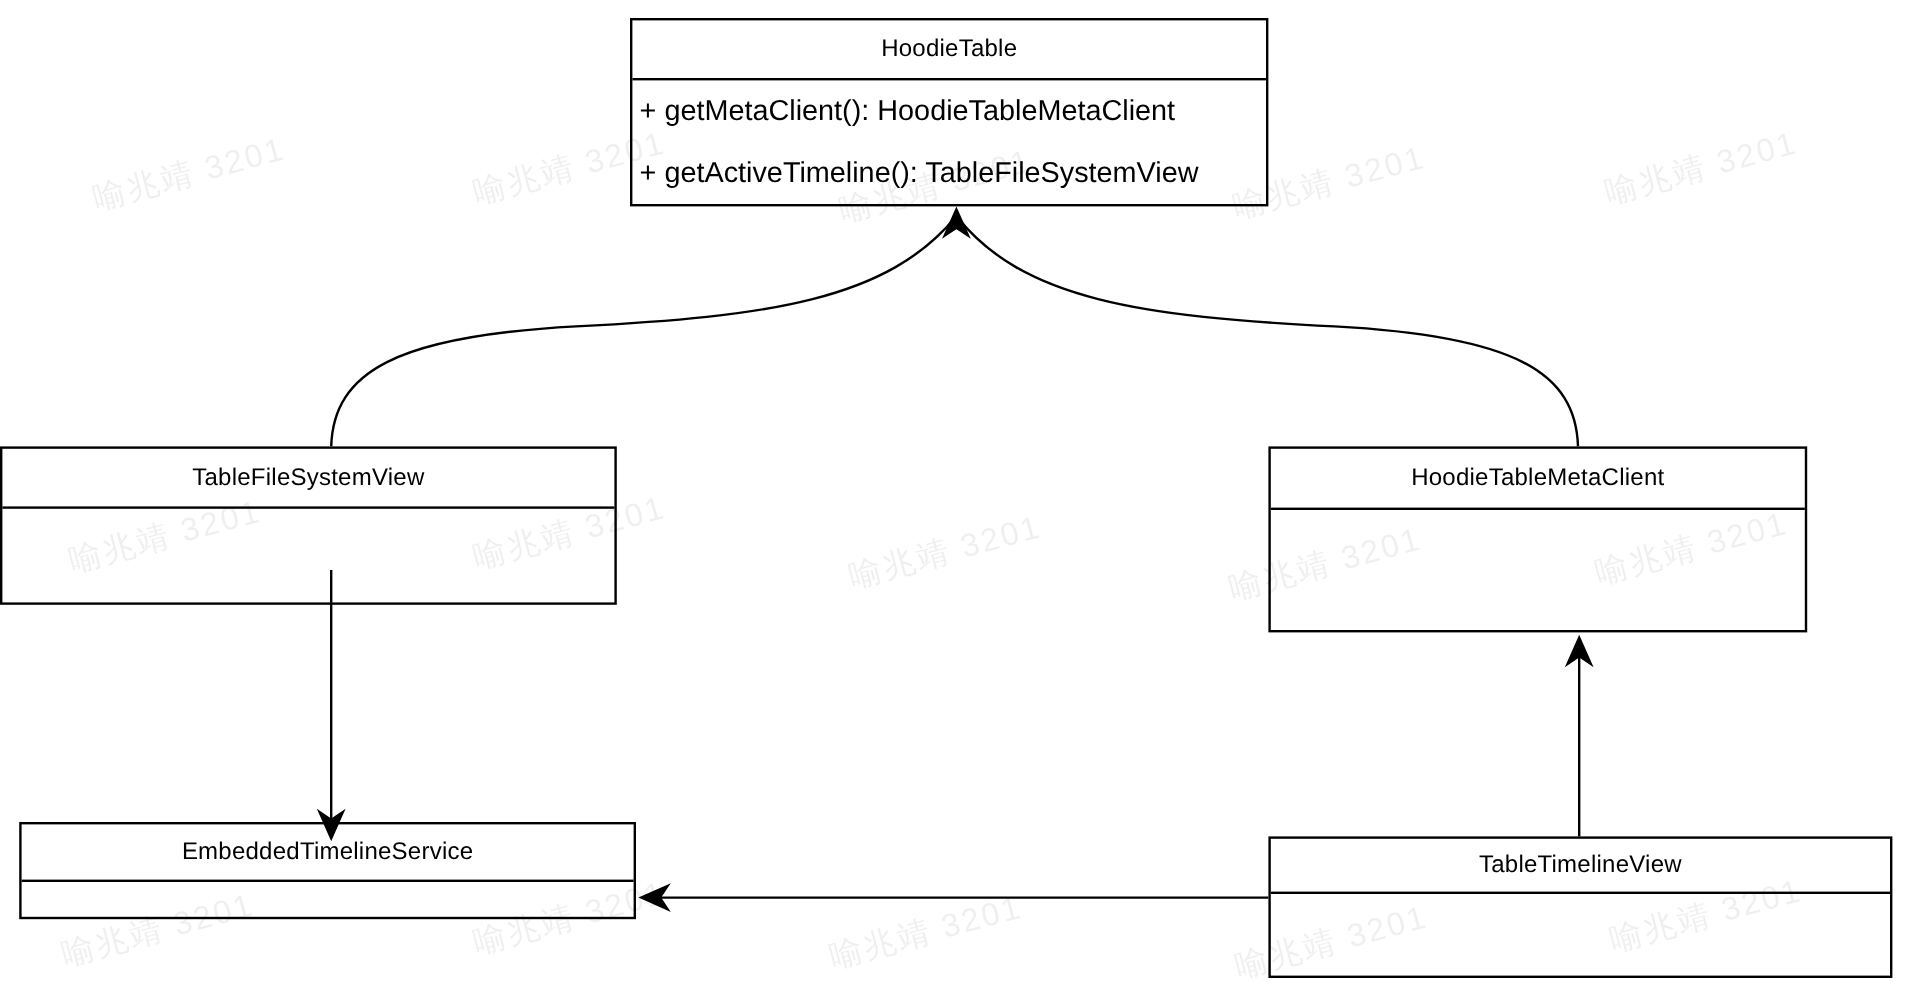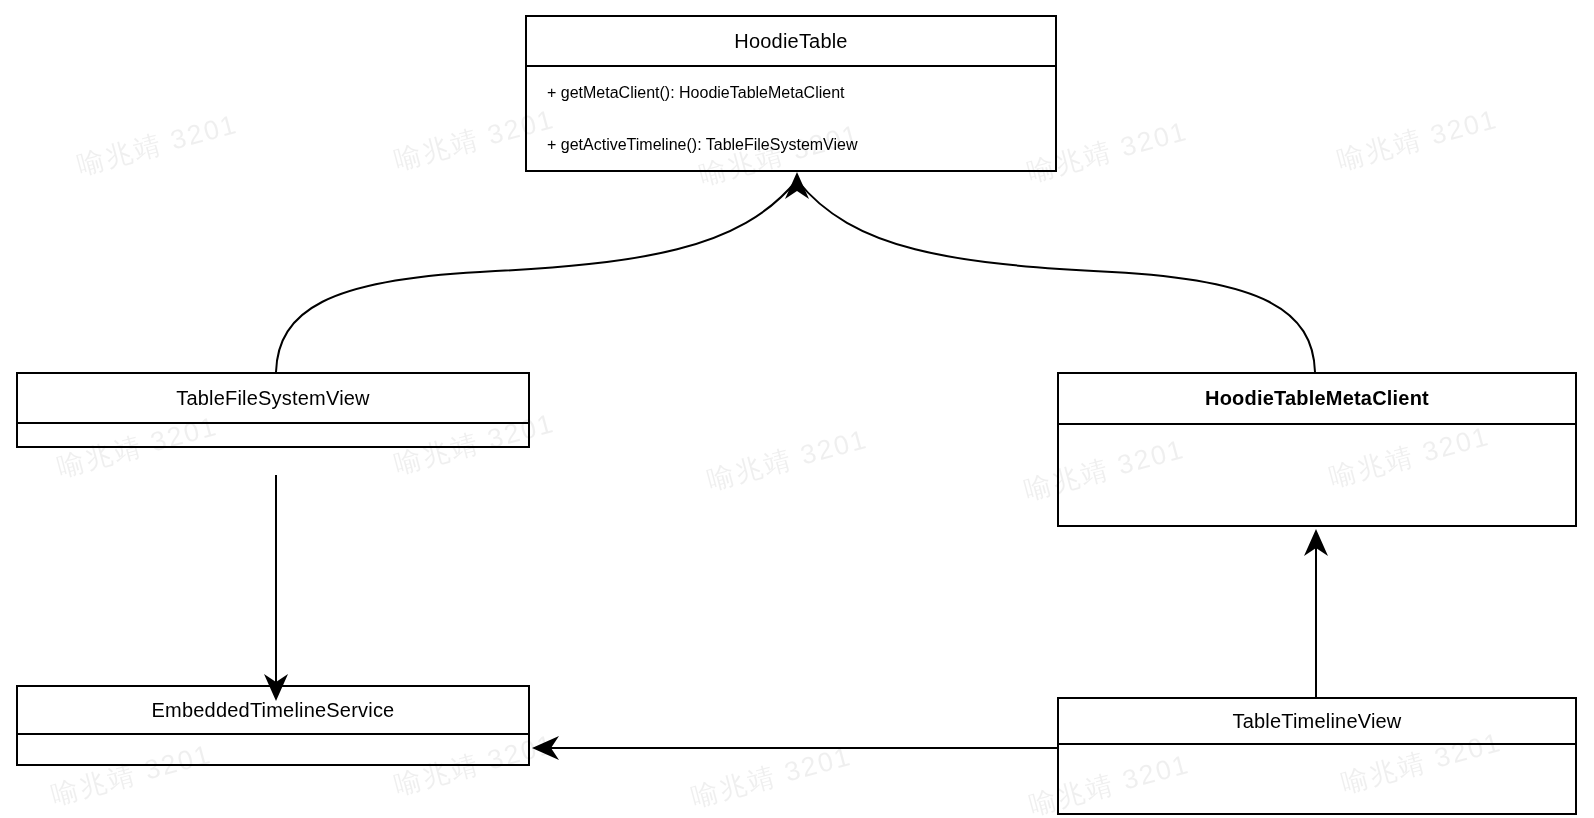--- a/index.html
+++ b/index.html
@@ -29,22 +29,22 @@
     letter-spacing: 0.2px;
     border-bottom: 2px solid #000;
     box-sizing: content-box;
   }
   .uml-body {
     display: flex;
     flex-direction: column;
     justify-content: center;
   }
   .uml-method {
-    font-size: 16px;
-    padding-left: 20px;
+    font-size: 24px;
+    padding-left: 6px;
     display: flex;
     align-items: center;
     white-space: nowrap;
   }
 
   
   #edges {
     position: absolute;
     left: 0; top: 0;
     z-index: 2;
@@ -73,26 +73,26 @@
 <div id="canvas">
 
   <div class="uml-class" style="left:525px; top:15px; width:532px; height:157px;">
     <div class="uml-title" style="height:48px;">HoodieTable</div>
     <div class="uml-body" style="height:103px;">
       <div class="uml-method" style="height:52px;">+ getMetaClient(): HoodieTableMetaClient</div>
       <div class="uml-method" style="height:51px;">+ getActiveTimeline(): TableFileSystemView</div>
     </div>
   </div>
 
-  <div class="uml-class" style="left:16px; top:372px; width:514px; height:76px;">
+  <div class="uml-class" style="left:0; top:372px; width:514px; height:132px;">
     <div class="uml-title" style="height:48px;">TableFileSystemView</div>
     <div class="uml-body" style="height:49px;"></div>
   </div>
 
-  <div class="uml-class" style="left:1057px; top:372px; width:520px; height:155px;font-weight:bold;">
+  <div class="uml-class" style="left:1057px; top:372px; width:449px; height:155px;">
     <div class="uml-title" style="height:49px;">HoodieTableMetaClient</div>
     <div class="uml-body" style="height:100px;">
     </div>
   </div>
 
   <div class="uml-class" style="left:16px; top:685px; width:514px; height:81px;">
     <div class="uml-title" style="height:46px;">EmbeddedTimelineService</div>
     <div class="uml-body" style="height:36px;"></div>
   </div>
 

